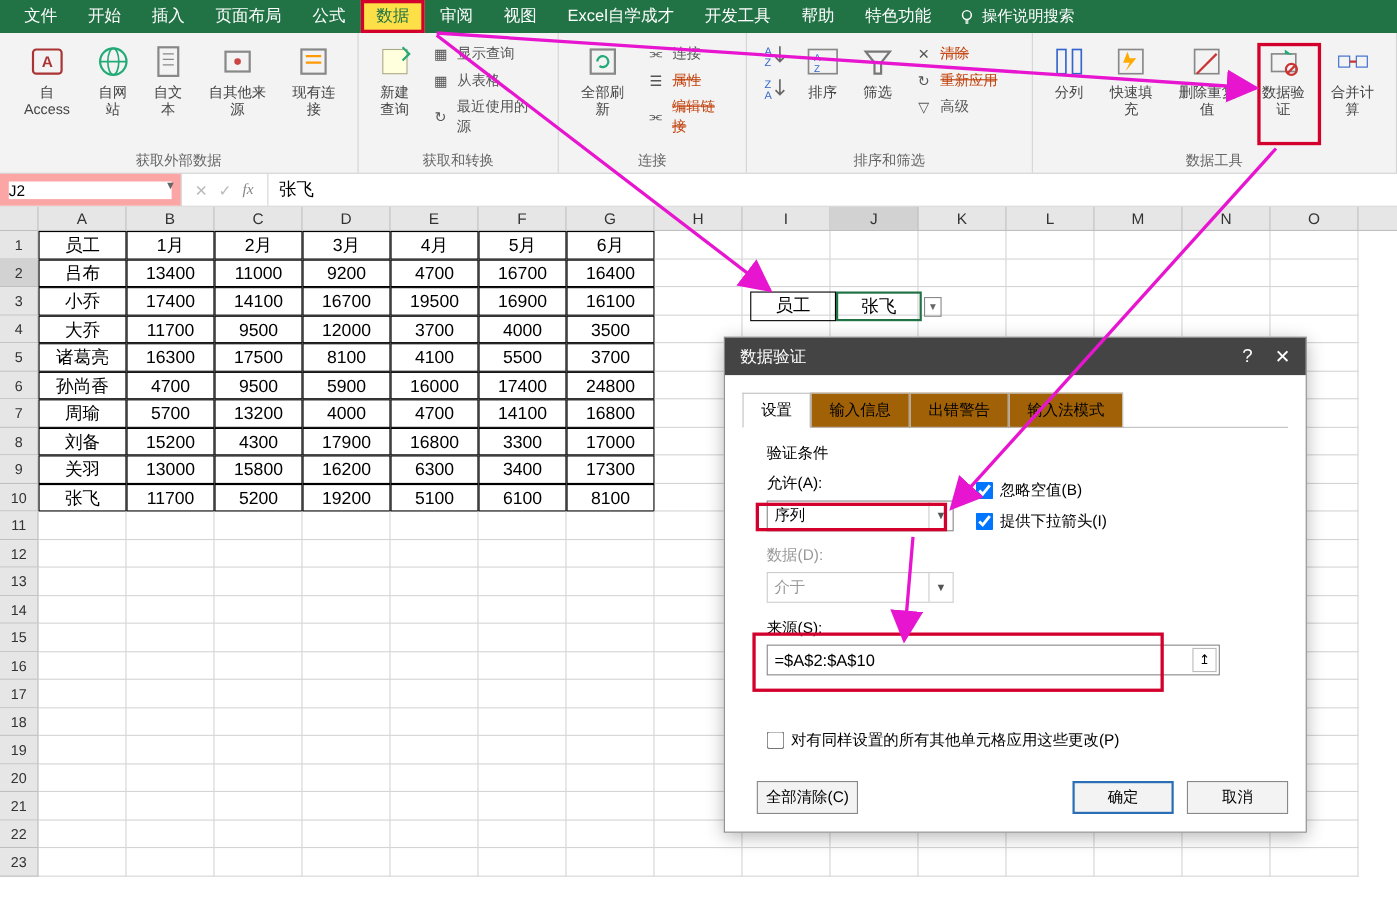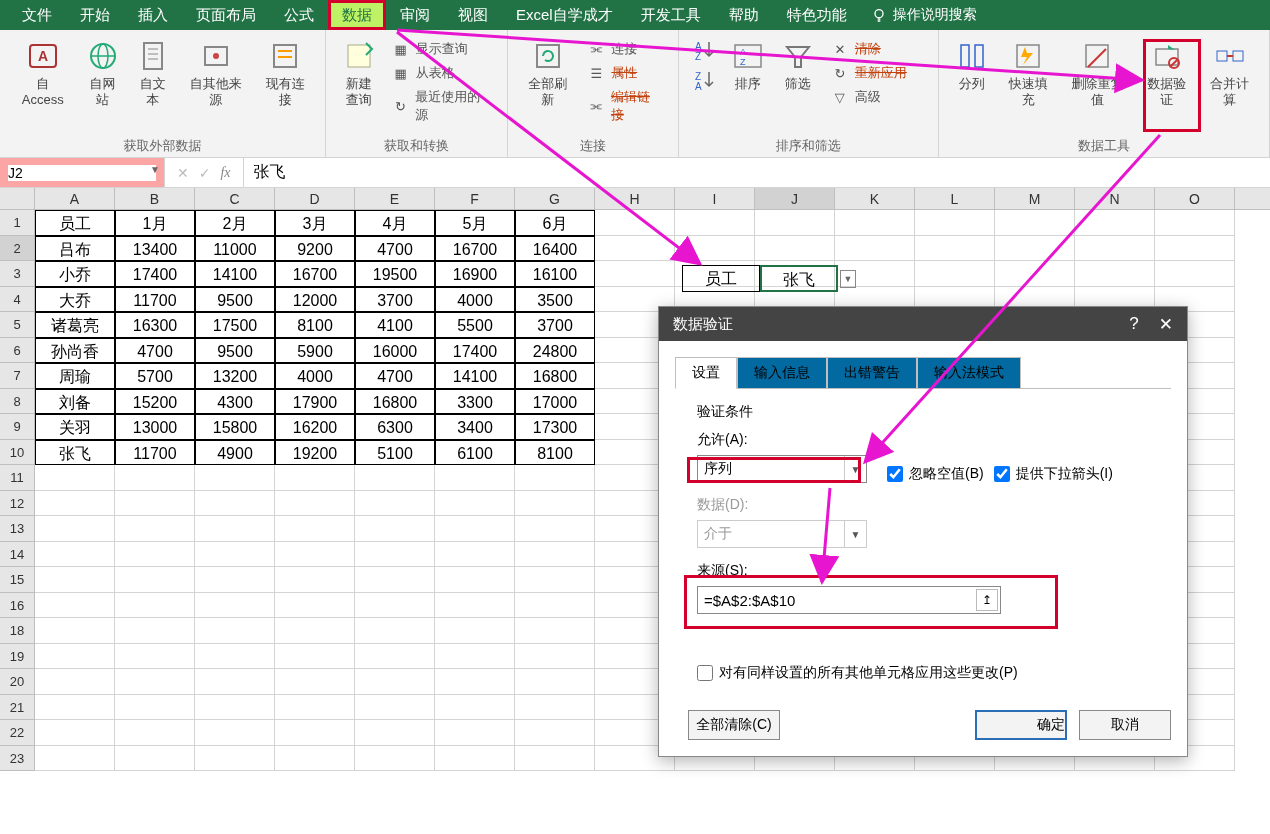--- a/index.html
+++ b/index.html
@@ -1,21 +1,21 @@
 <!DOCTYPE html>
 <html><head>
 <meta charset="utf-8">
 <style>
 * { margin:0; padding:0; box-sizing:border-box; font-family:"Microsoft YaHei","Segoe UI",sans-serif; }
 body { background:#fff; width:1270px; height:834px; overflow:hidden; position:relative; font-size:14px; }
 
 
 .menubar { background:#217346; height:30px; display:flex; align-items:center; color:#fff; padding:0 8px; }
 .menubar .tab { padding:0 14px; height:30px; line-height:30px; cursor:pointer; font-size:15px; }
-.menubar .tab.active { background:#bef264; color:#217346; }
+.menubar .tab.active { background:#fde047; color:#217346; }
 .menubar .tab.highlighted { outline:3px solid #d3002e; outline-offset:-3px; }
 .menubar .search { display:flex; align-items:center; gap:6px; margin-left:10px; }
 .menubar .lightbulb { width:16px; height:16px; }
 
 
 .ribbon { background:#f3f3f3; height:128px; border-bottom:1px solid #d4d4d4; display:flex; font-size:13px; color:#444; position:relative; }
 .ribbon-group { display:flex; flex-direction:column; padding:4px 8px 2px; border-right:1px solid #d4d4d4; height:100%; }
 .ribbon-group-buttons { display:flex; flex:1; align-items:flex-start; }
 .ribbon-group-label { text-align:center; font-size:13px; color:#666; padding-top:2px; }
 .rbtn { display:flex; flex-direction:column; align-items:center; justify-content:flex-start; padding:4px 6px; cursor:pointer; text-align:center; min-width:50px; height:95px; }
@@ -55,35 +55,35 @@
 .fl-cell { width:78px; height:27px; border:1px solid #000; text-align:center; line-height:25px; font-size:16px; }
 .fl-cell.sel { border:2px solid #217346; }
 .dd-handle { width:16px; height:18px; border:1px solid #888; margin-left:2px; display:flex; align-items:center; justify-content:center; font-size:9px; color:#666; }
 
 
 .dialog { position:absolute; left:658px; top:306px; width:530px; background:#fff; box-shadow:0 4px 16px rgba(0,0,0,0.3); border:1px solid #888; }
 .dlg-title { background:#444; color:#fff; height:34px; display:flex; align-items:center; padding:0 14px; font-size:15px; justify-content:space-between; }
 .dlg-title .tbtns { display:flex; gap:20px; }
 .dlg-title .tbtns span { cursor:pointer; font-size:17px; }
 .dlg-tabs { display:flex; padding:16px 16px 0; gap:0; }
-.dlg-tab { padding:6px 16px; border:1px solid #bfbfbf; background:#0369a1; cursor:pointer; font-size:14px; margin-bottom:-1px; }
+.dlg-tab { padding:6px 16px; border:1px solid #bfbfbf; background:#a16207; cursor:pointer; font-size:14px; margin-bottom:-1px; }
 .dlg-tab.active { background:#fff; border-bottom-color:#fff; }
 .dlg-body { padding:14px 22px 16px; border-top:1px solid #bfbfbf; margin:0 16px; }
 .dlg-section { font-size:14px; margin-bottom:10px; }
 .dlg-row { display:flex; align-items:center; gap:20px; margin-bottom:13px; }
 .dlg-label { font-size:14px; margin-bottom:6px; }
 .dlg-select { display:flex; align-items:center; width:170px; height:28px; border:1px solid #888; padding:0 6px; background:#fff; position:relative; font-size:14px; }
 .dlg-select .arr { position:absolute; right:0; top:0; width:22px; height:100%; border-left:1px solid #ccc; display:flex; align-items:center; justify-content:center; font-size:10px; color:#555; }
-.dlg-input { width:304px; height:28px; border:1px solid #888; padding:0 6px; font-size:15px; display:flex; align-items:center; position:relative; }
+.dlg-input { width:412px; height:28px; border:1px solid #888; padding:0 6px; font-size:15px; display:flex; align-items:center; position:relative; }
 .dlg-input .picker { position:absolute; right:2px; top:2px; width:22px; height:22px; border:1px solid #bbb; display:flex; align-items:center; justify-content:center; font-size:12px; }
 .chk { display:flex; align-items:center; gap:6px; font-size:14px; }
 .chk input { width:16px; height:16px; }
 .dlg-footer { display:flex; justify-content:space-between; padding:12px 16px 16px; align-items:center;margin-left:13px; }
 .dlg-btn { width:92px; height:30px; border:1px solid #888; background:#f3f3f3; cursor:pointer; font-size:14px; }
-.dlg-btn.primary { border:2px solid #2a6fb5;text-align:right; }
+.dlg-btn.primary { border:2px solid #2a6fb5; }
 
 
 .red-box { position:absolute; border:3px solid #d3002e; pointer-events:none; }
 
 
 svg.overlay { position:absolute; top:0; left:0; pointer-events:none; }
 </style>
 </head>
 <body>
 
@@ -528,21 +528,21 @@
       <div class="cell"></div>
       <div class="cell"></div>
       <div class="cell"></div>
       <div class="cell"></div>
       <div class="cell"></div>
     </div>
     <div class="row">
       <div class="rh">10</div>
       <div class="cell b-all">张飞</div>
       <div class="cell b-all">11700</div>
-      <div class="cell b-all">4900</div>
+      <div class="cell b-all">5200</div>
       <div class="cell b-all">19200</div>
       <div class="cell b-all">5100</div>
       <div class="cell b-all">6100</div>
       <div class="cell b-all">8100</div>
       <div class="cell"></div>
       <div class="cell"></div>
       <div class="cell"></div>
       <div class="cell"></div>
       <div class="cell"></div>
       <div class="cell"></div>
@@ -634,20 +634,38 @@
       <div class="cell"></div>
       <div class="cell"></div>
       <div class="cell"></div>
       <div class="cell"></div>
       <div class="cell"></div>
       <div class="cell"></div>
       <div class="cell"></div>
     </div>
     <div class="row">
       <div class="rh">16</div>
+      <div class="cell"></div>
+      <div class="cell"></div>
+      <div class="cell"></div>
+      <div class="cell"></div>
+      <div class="cell"></div>
+      <div class="cell"></div>
+      <div class="cell"></div>
+      <div class="cell"></div>
+      <div class="cell"></div>
+      <div class="cell"></div>
+      <div class="cell"></div>
+      <div class="cell"></div>
+      <div class="cell"></div>
+      <div class="cell"></div>
+      <div class="cell"></div>
+    </div>
+    <div class="row">
+      <div class="rh">17</div>
       <div class="cell"></div>
       <div class="cell"></div>
       <div class="cell"></div>
       <div class="cell"></div>
       <div class="cell"></div>
       <div class="cell"></div>
       <div class="cell"></div>
       <div class="cell"></div>
       <div class="cell"></div>
       <div class="cell"></div>
@@ -784,21 +802,21 @@
   <div class="dlg-body">
     <div class="dlg-section">验证条件</div>
     <div class="dlg-row" style="align-items:flex-end">
       <div>
         <div class="dlg-label">允许(A):</div>
         <div class="dlg-select">
           <span>序列</span>
           <span class="arr">▼</span>
         </div>
       </div>
-      <div style="display:flex;flex-direction:row;gap:10px">
+      <div style="display:flex;flex-direction:column;gap:10px">
         <label class="chk">
             <input type="checkbox" checked="" style="">
             <span>忽略空值(B)</span>
           </label>
         <label class="chk">
             <input type="checkbox" checked="" style="">
             <span>提供下拉箭头(I)</span>
           </label>
       </div>
     </div>

